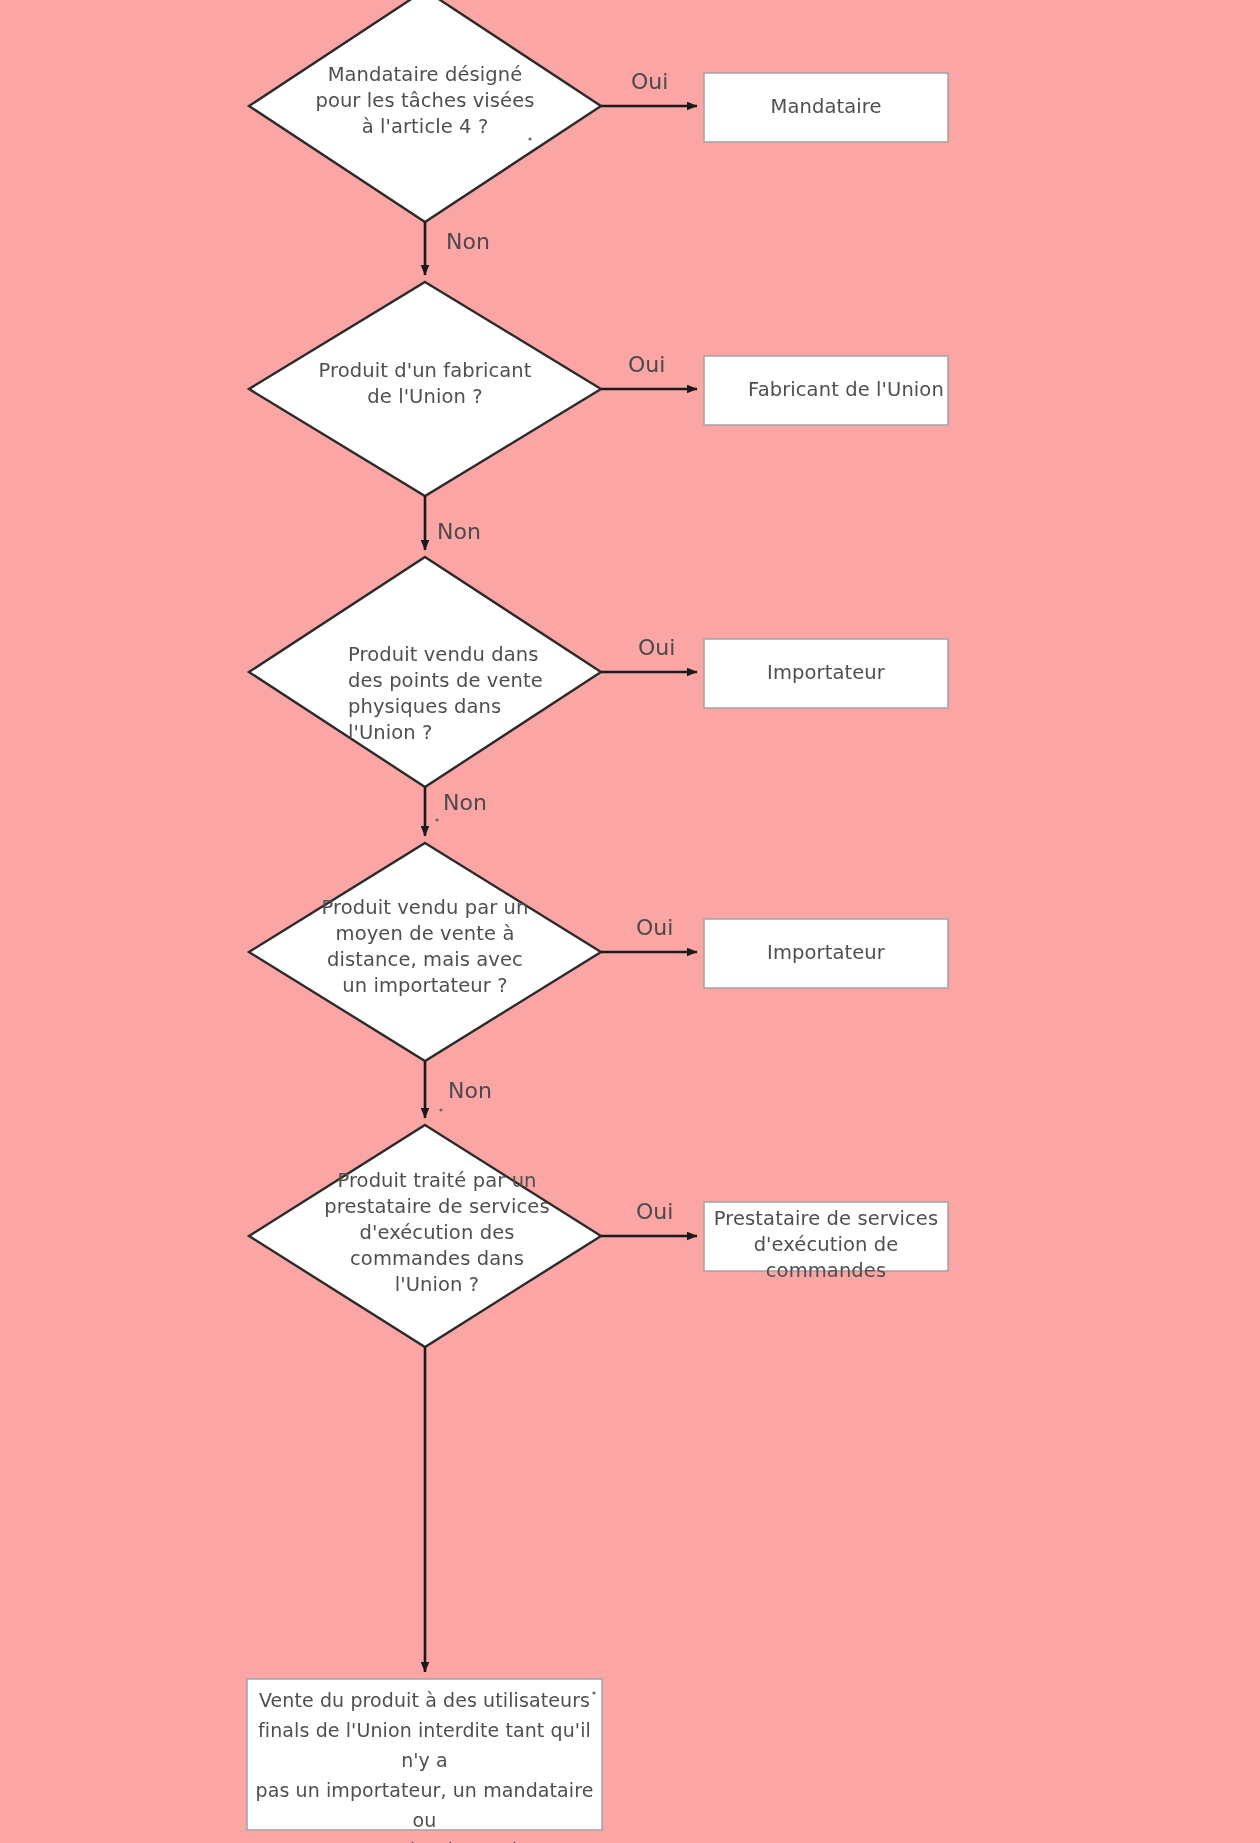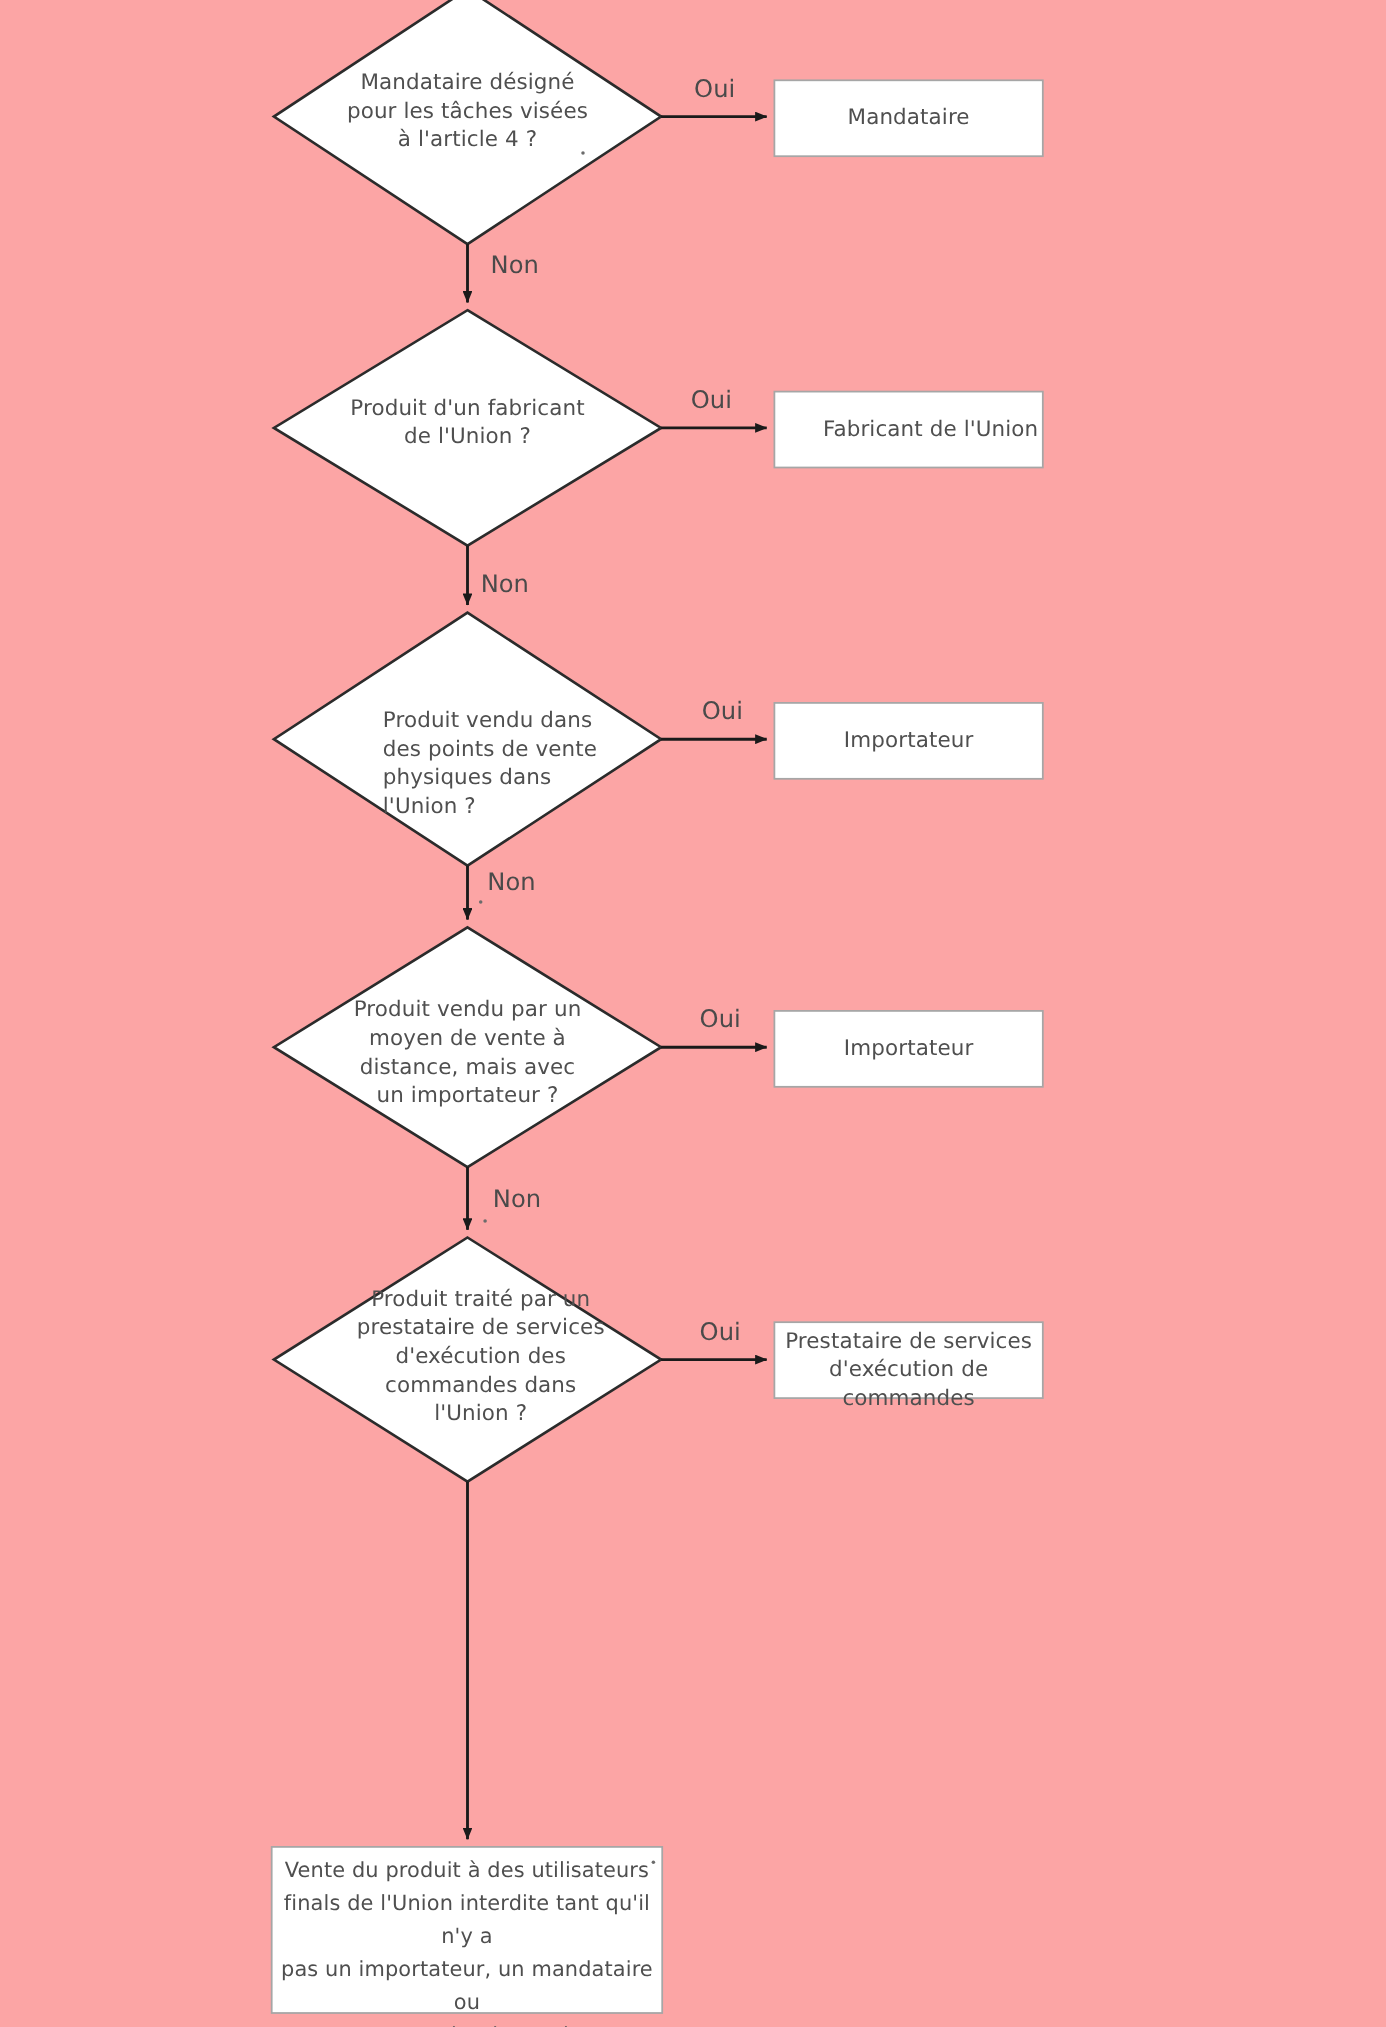--- a/index.html
+++ b/index.html
@@ -107,21 +107,21 @@
 à l'article 4 ?</div>
 
   <div class="node-text diamond-text" style="left:285px; top:358px; width:280px;">Produit d'un fabricant
 de l'Union ?</div>
 
   <div class="node-text diamond-text" style="left:290px; top:615px; width:270px; text-align:left; padding-left:58px;margin-top:27px;">Produit vendu dans
 des points de vente
 physiques dans
 l'Union ?</div>
 
-  <div class="node-text diamond-text" style="left:285px; top:895px; width:280px;margin-top:10px;">Produit vendu par un
+  <div class="node-text diamond-text" style="left:285px; top:895px; width:280px;">Produit vendu par un
 moyen de vente à
 distance, mais avec
 un importateur ?</div>
 
   <div class="node-text diamond-text" style="left:297px; top:1168px; width:280px;">Produit traité par un
 prestataire de services
 d'exécution des
 commandes dans
 l'Union ?</div>
 

